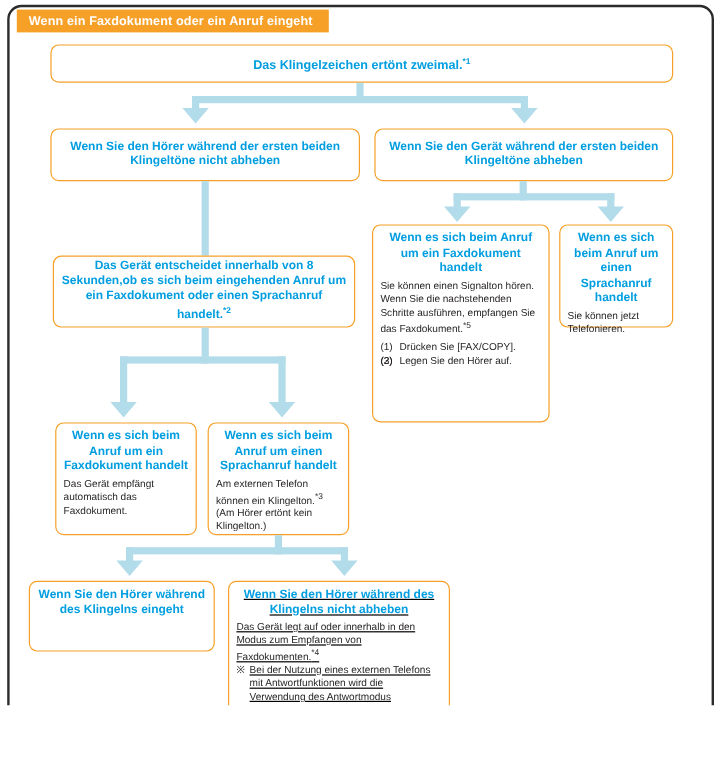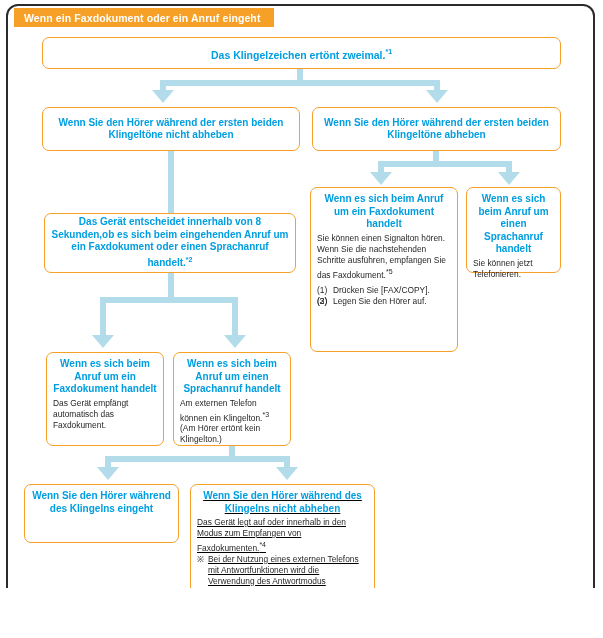--- a/index.html
+++ b/index.html
@@ -149,21 +149,21 @@
   <div class="conn" style="left:160px; top:80px; width:6px; height:13px;"></div>
   <div class="conn" style="left:434px; top:80px; width:6px; height:13px;"></div>
   <div class="arrow-down" style="left:152px; top:90px;"></div>
   <div class="arrow-down" style="left:426px; top:90px;"></div>
 
   <div class="box" style="left:42px; top:107px; width:258px; height:44px; display:flex; align-items:center; justify-content:center;">
     <span class="hd">Wenn Sie den Hörer während der ersten beiden Klingeltöne nicht abheben</span>
   </div>
 
   <div class="box" style="left:312px; top:107px; width:249px; height:44px; display:flex; align-items:center; justify-content:center;">
-    <span class="hd">Wenn Sie den Hörer während der ersten beiden Klingeltöne abheben</span>
+    <span class="hd">Wenn Sie den Gerät während der ersten beiden Klingeltöne abheben</span>
   </div>
 
   <div class="conn" style="left:168px; top:151px; width:6px; height:62px;"></div>
 
   <div class="conn" style="left:433px; top:151px; width:6px; height:16px;"></div>
   <div class="conn" style="left:378px; top:161px; width:134px; height:6px;"></div>
   <div class="conn" style="left:378px; top:161px; width:6px; height:14px;"></div>
   <div class="conn" style="left:506px; top:161px; width:6px; height:14px;"></div>
   <div class="arrow-down" style="left:370px; top:172px;"></div>
   <div class="arrow-down" style="left:498px; top:172px;"></div>

